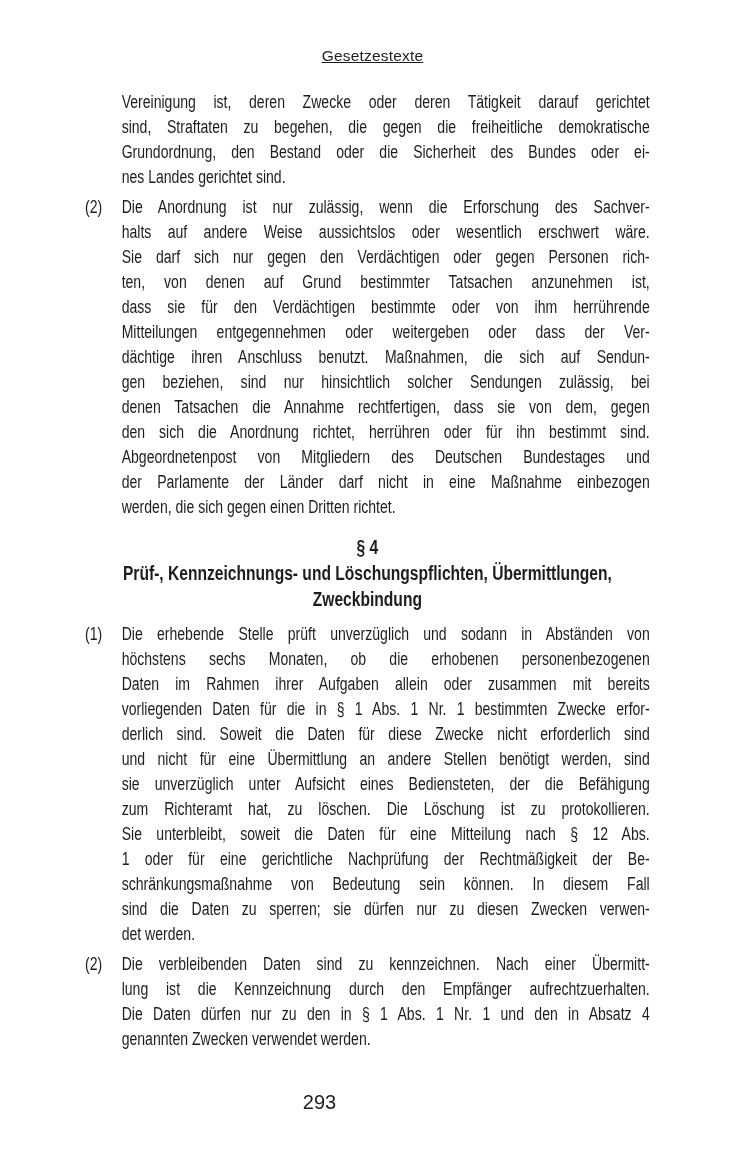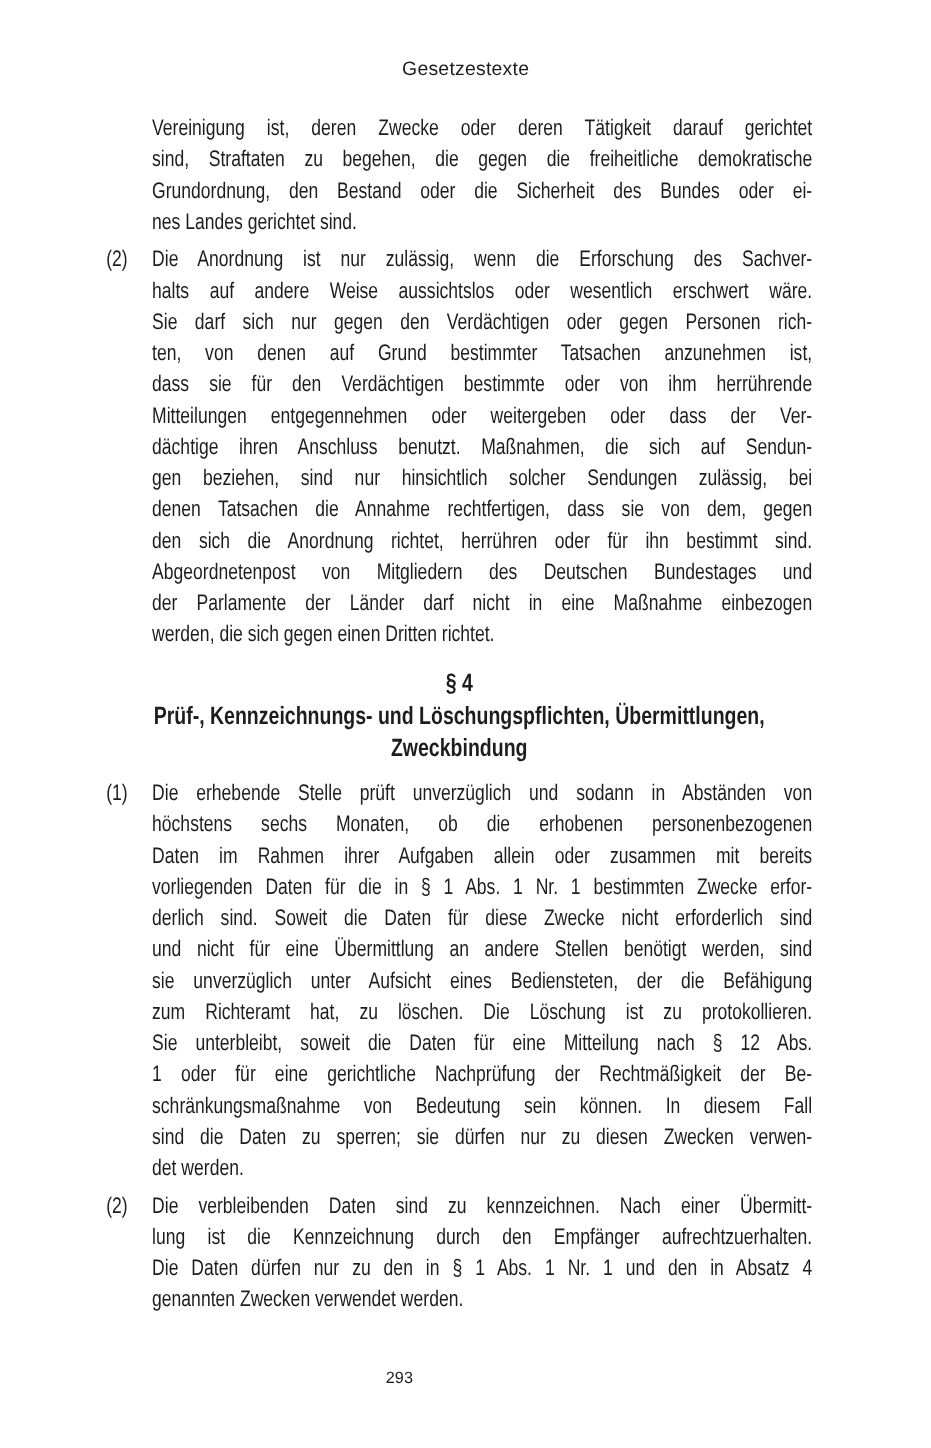--- a/index.html
+++ b/index.html
@@ -12,27 +12,28 @@
     overflow: hidden;
   }
   .running-header {
     position: absolute;
     top: 46px; left: 0;
     width: 745px;
     text-align: center;
     font-size: 15.5px;
     line-height: 20px;
     letter-spacing: 0.2px;
+    text-decoration: underline;
   }
   .page-number {
     position: absolute;
     top: 1092px; left: 0;
     width: 613px;
     text-align: center;
-    font-size: 13px;
+    font-size: 20px;
     line-height: 20px;
     padding-left: 26px;
   }
   
   .content {
     position: absolute;
     left: 85px; top: 0;
     width: 724px;
     transform: scaleX(0.78);
     transform-origin: 0 0;

